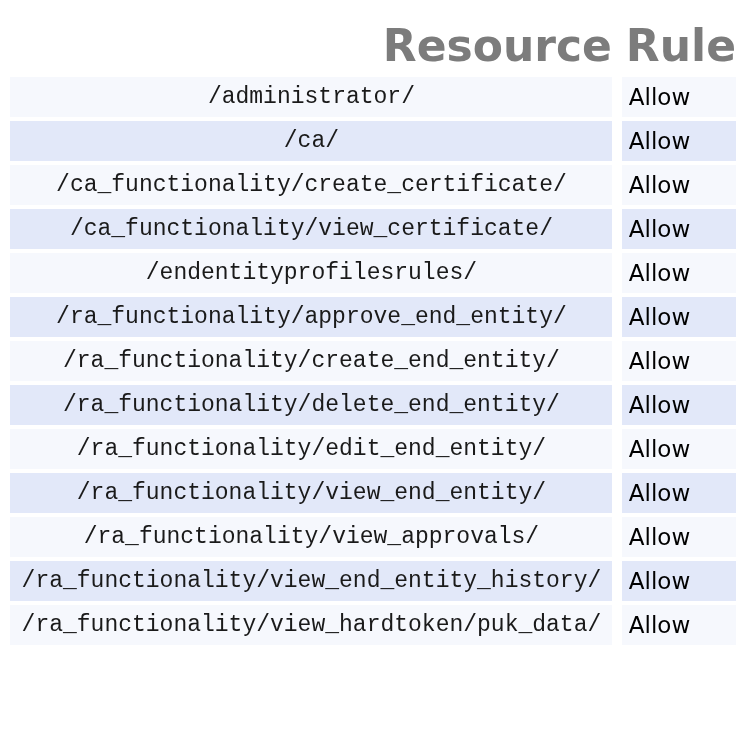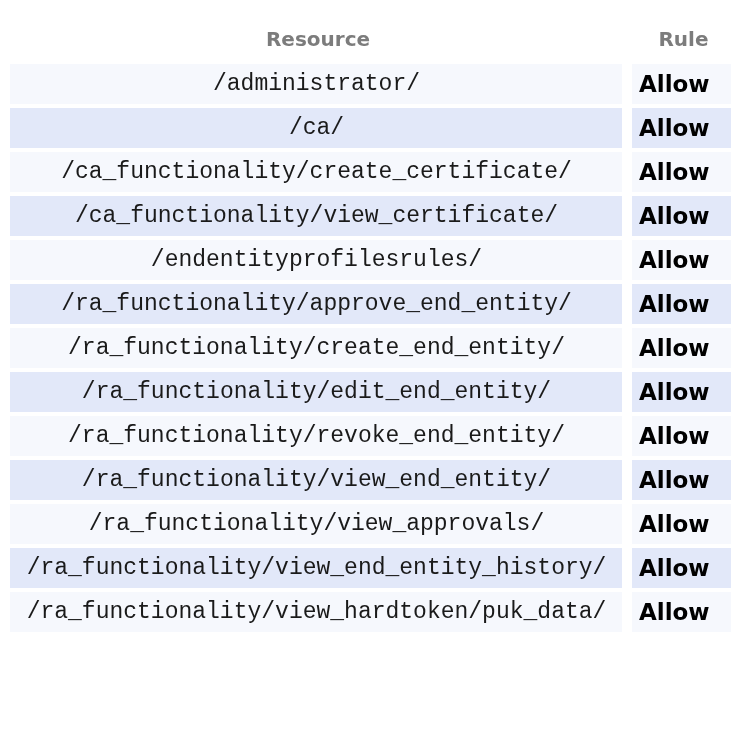--- a/index.html
+++ b/index.html
@@ -11,23 +11,23 @@
     font-family: "DejaVu Sans", sans-serif;
     overflow: hidden;
   }
   table.access-rules {
     border-collapse: separate;
     border-spacing: 10px 4px;
     margin-top: 16px;
     table-layout: fixed;
   }
   th {
-    text-align: center;
+    text-align: right;
     font-weight: bold;
-    font-size: 20px;
+    font-size: 44px;
     color: #7c7c7c;
     padding: 0 0 2px 4px;
     height: 38px;
     vertical-align: middle;
     white-space: nowrap;
   }
   th.col-resource { width: 608px; }
   th.col-rule    { width: 95px; margin-left: 32px;  }
   td {
     height: 40px;
@@ -39,21 +39,20 @@
   td.resource-cell {
     font-family: "Liberation Mono", monospace;
     font-size: 23px;
     color: #1a1a1a;
     text-align: center;
   }
   td.rule-cell {
     font-family: "DejaVu Sans", sans-serif;
     font-size: 23px;
     color: #000000;
-    font-weight: bold;
   }
   tbody tr:nth-child(odd)  td { background: #f6f8fd; }
   tbody tr:nth-child(even) td { background: #e2e8f9; }
 </style>
 </head>
 <body>
 
 <table class="access-rules">
   <thead>
     <tr>
@@ -84,25 +83,25 @@
   </tr>
       <tr>
     <td class="resource-cell">/ra_functionality/approve_end_entity/</td>
     <td class="rule-cell">Allow</td>
   </tr>
       <tr>
     <td class="resource-cell">/ra_functionality/create_end_entity/</td>
     <td class="rule-cell">Allow</td>
   </tr>
       <tr>
-    <td class="resource-cell">/ra_functionality/edit_end_entity/</td>
+    <td class="resource-cell">/ra_functionality/delete_end_entity/</td>
     <td class="rule-cell">Allow</td>
   </tr>
       <tr>
-    <td class="resource-cell">/ra_functionality/revoke_end_entity/</td>
+    <td class="resource-cell">/ra_functionality/edit_end_entity/</td>
     <td class="rule-cell">Allow</td>
   </tr>
       <tr>
     <td class="resource-cell">/ra_functionality/view_end_entity/</td>
     <td class="rule-cell">Allow</td>
   </tr>
       <tr>
     <td class="resource-cell">/ra_functionality/view_approvals/</td>
     <td class="rule-cell">Allow</td>
   </tr>

